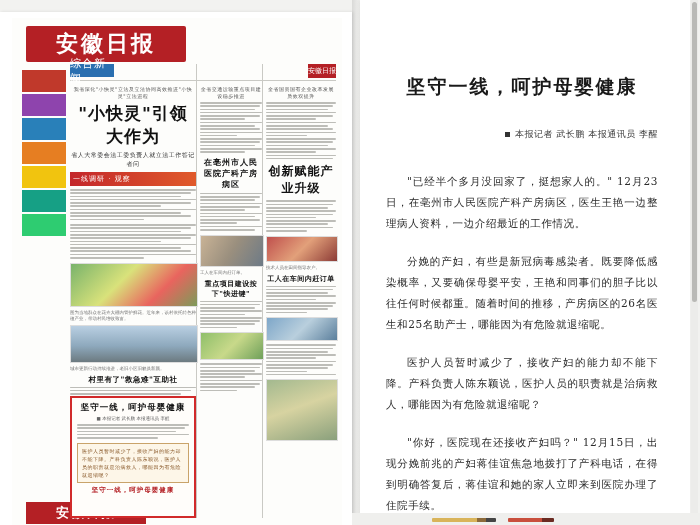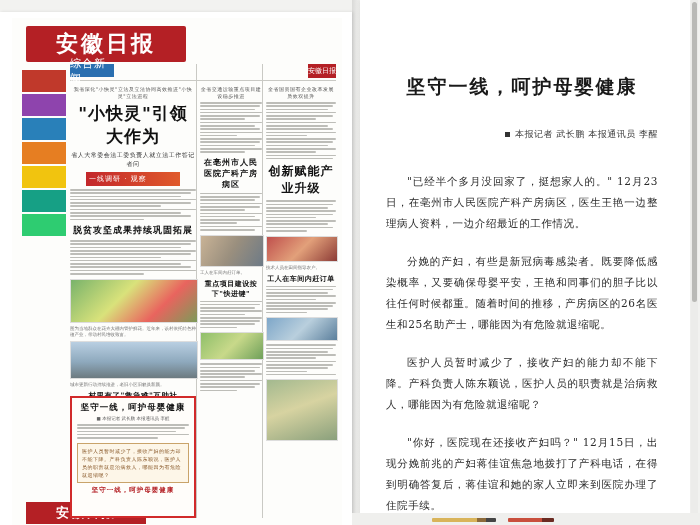--- a/index.html
+++ b/index.html
@@ -152,21 +152,21 @@
     letter-spacing: 0.5px;
     margin: 3px 0 2px 0;
   }
   .redbar {
     height: 14px;
     background: linear-gradient(90deg,#c3272b,#e05a2b);
     color: #fff;
     font-size: 7px;
     display: flex; align-items: center; padding-left: 3px;
     letter-spacing: 1px;
-    margin: 3px 16px;
+    margin: 3px 0;
   }
 
   
   .lines {
     margin: 2px 0 4px 0;
   }
   .lines i {
     display: block;
     height: 1.6px;
     background: #bdbdb8;
@@ -392,21 +392,20 @@
             <i class="s1"></i>
             <i class="s2"></i>
             <i class="s5"></i>
             <i class="s1"></i>
             <i class="s3"></i>
           <i class="s5"></i>
             <i class="s2"></i>
             <i class="s1"></i>
             <i class="s4"></i>
         </div>
-        <div class="hl-mid">脱贫攻坚成果持续巩固拓展</div>
         <div class="lines dense">
           <i class="s5"></i>
             <i class="s1"></i>
             <i class="s2"></i>
             <i class="s5"></i>
             <i class="s1"></i>
             <i class="s3"></i>
           <i class="s5"></i>
             <i class="s2"></i>
             <i class="s1"></i>

